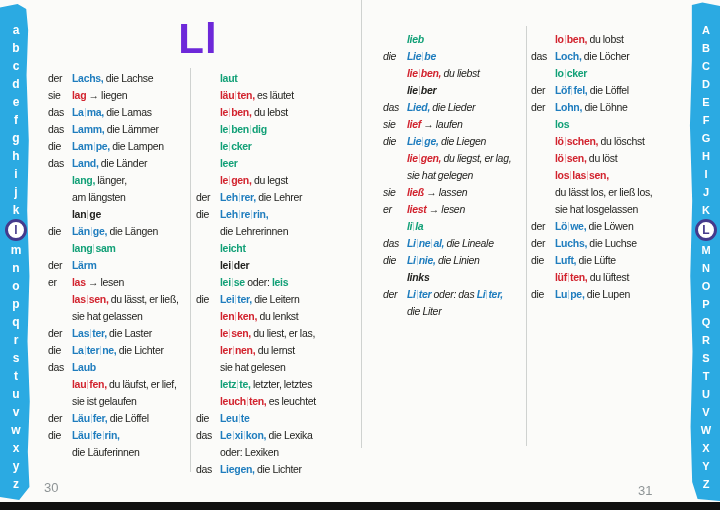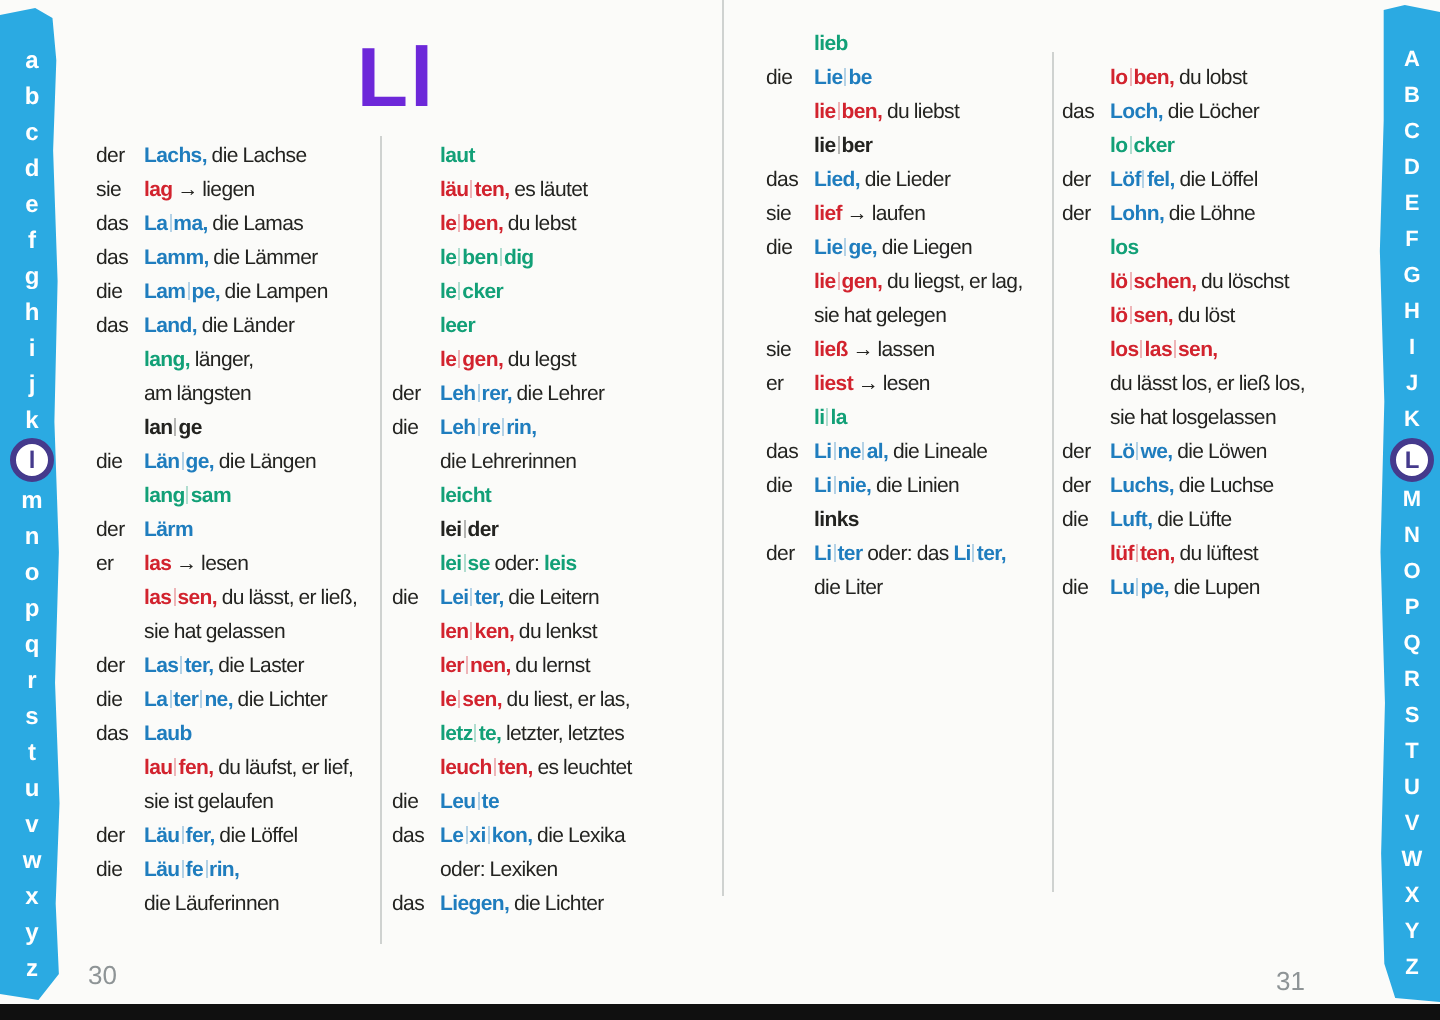--- a/index.html
+++ b/index.html
@@ -24,21 +24,21 @@
   #div2{left:361px;top:0;height:448px;}
   #div3{left:526px;top:26px;height:420px;}
 
   
   .col{
     position:absolute;font-size:10.5px;line-height:17px;color:#232320;
     letter-spacing:-0.3px;word-spacing:-0.3px;white-space:nowrap;
   }
   #col1{left:48px;top:70px;}
   #col2{left:196px;top:70px;}
-  #col3{left:383px;top:14px;}
+  #col3{left:383px;top:31px;font-style:italic;}
   #col4{left:531px;top:31px;}
   .row{height:17px;display:flex;align-items:baseline;}
   .art{display:inline-block;width:24px;flex:none;color:#232320;}
   .txt{flex:none;}
   .n{color:#1F7DBE;font-weight:bold;}
   .v{color:#D2232E;font-weight:bold;}
   .g{color:#12A077;font-weight:bold;}
   .b{color:#232320;font-weight:bold;}
   .k{color:#232320;font-weight:normal;}
   .sep{
@@ -243,25 +243,29 @@
       <div class="row">
         <span class="art">die</span>
         <span class="txt"><span class="n">Lei<span class="sep"></span>ter,</span><span class="k"> die Leitern</span></span>
       </div>
       <div class="row">
         <span class="art"></span>
         <span class="txt"><span class="v">len<span class="sep"></span>ken,</span><span class="k"> du lenkst</span></span>
       </div>
       <div class="row">
         <span class="art"></span>
+        <span class="txt"><span class="v">le<span class="sep"></span>sen,</span><span class="k"> du liest, er las,</span></span>
+      </div>
+      <div class="row">
+        <span class="art"></span>
         <span class="txt"><span class="v">ler<span class="sep"></span>nen,</span><span class="k"> du lernst</span></span>
       </div>
       <div class="row">
         <span class="art"></span>
-        <span class="txt"><span class="v">le<span class="sep"></span>sen,</span><span class="k"> du liest, er las,</span></span>
+        <span class="txt"><span class="k">sie hat gelesen</span></span>
       </div>
       <div class="row">
         <span class="art"></span>
         <span class="txt"><span class="g">letz<span class="sep"></span>te,</span><span class="k"> letzter, letztes</span></span>
       </div>
       <div class="row">
         <span class="art"></span>
         <span class="txt"><span class="v">leuch<span class="sep"></span>ten,</span><span class="k"> es leuchtet</span></span>
       </div>
       <div class="row">

